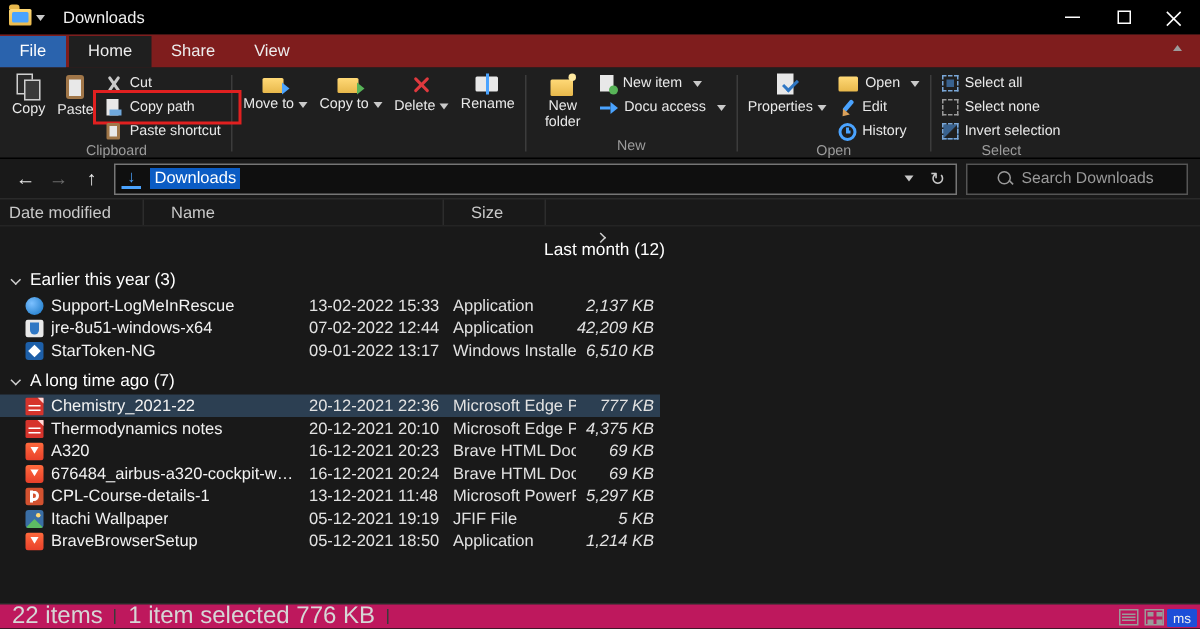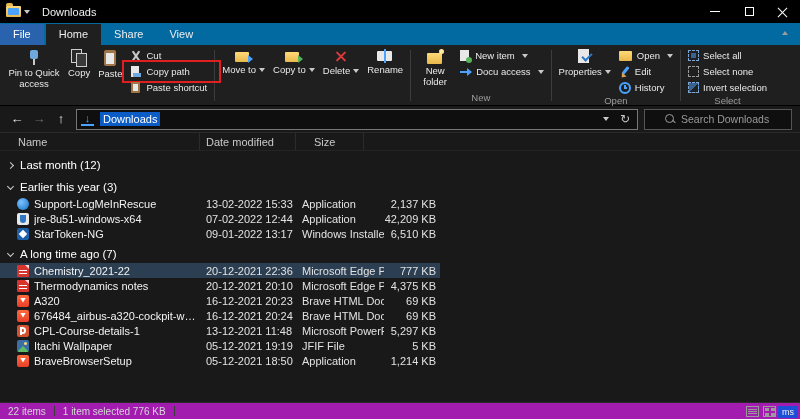--- a/index.html
+++ b/index.html
@@ -17,21 +17,21 @@
   .tb-controls { margin-left:auto; display:flex; height:100%; }
   .tb-btn { width:34px; height:100%; display:flex; align-items:center; justify-content:center; }
   .min-glyph { width:10px; height:1px; background:#fff; display:block; }
   .max-glyph { width:9px; height:9px; border:1px solid #fff; display:block; }
   .close-glyph { width:12px; height:12px; position:relative; display:block; }
   .close-glyph::before,.close-glyph::after { content:""; position:absolute; left:5px; top:0; width:1px; height:13px; background:#fff; }
   .close-glyph::before { transform:rotate(45deg); }
   .close-glyph::after { transform:rotate(-45deg); }
 
   
-  .tabsrow { height:22px; background:#0369a1; display:flex; align-items:flex-end; flex:none; }
+  .tabsrow { height:22px; background:#7f1d1d; display:flex; align-items:flex-end; flex:none; }
   .tab { font-size:11px; padding:4px 13px 5px; color:#ededed; cursor:default; }
   .tab.file { background:#2a63ad; color:#fff; margin-right:2px; }
   .tab.active { background:#1f1f1f; }
   .tabs-right { margin-left:auto; padding:0 12px 6px 0; }
 
   
   .ribbon { height:61px; background:#1f1f1f; display:flex; align-items:stretch; padding:2px 2px 0 4px; flex:none; border-bottom:1px solid #000; }
   .rgroup { display:flex; flex-direction:column; justify-content:space-between; }
   .rgroup-content { display:flex; align-items:flex-start; }
   .rgroup-label { text-align:center; font-size:9.5px; color:#9c9c9c; padding:0 2px 2px; }
@@ -124,53 +124,53 @@
   .colheaders { height:18px; display:flex; align-items:center; color:#c9c9c9; font-size:11px; flex:none; border-bottom:1px solid #242424; }
   .ch { height:100%; display:flex; align-items:center; border-right:1px solid #2c2c2c; padding:0 6px; }
   .ch-name { width:200px; padding-left:18px; }
   .ch-date { width:96px; }
   .ch-type { width:88px; }
   .ch-size { width:56px;margin-left:12px; }
 
   
   .listarea { flex:1; overflow:hidden; font-size:11px; }
   .grouphdr { display:flex; align-items:center; height:18px; padding-left:6px; }
-  .grouphdr.first { margin-top:5px; }
+  .grouphdr.first { margin-top:5px;flex-direction:column; }
   .grouphdr.spaced { margin-top:4px; }
   .chev { width:5px; height:5px; border-right:1px solid #d0d0d0; border-bottom:1px solid #d0d0d0; transform:rotate(45deg); margin:0 7px 2px 2px; flex:none; }
   .chev.collapsed { transform:rotate(-45deg); margin-bottom:0; }
   .glabel { font-size:11.5px; color:#fff; }
   .row { display:flex; align-items:center; height:15px; width:440px; }
   .row.selected { background:var(--selection,#2c3f52);justify-content:space-between; }
   .c-name { width:200px; display:flex; align-items:center; gap:5px; padding-left:17px; overflow:hidden; }
   .c-name .nm { white-space:nowrap; overflow:hidden; text-overflow:ellipsis; color:#f2f2f2; }
   .c-date { width:96px; padding-left:6px; color:#e2e2e2; white-space:nowrap; }
   .c-type { width:88px; padding-left:6px; color:#e2e2e2; white-space:nowrap; overflow:hidden; }
-  .c-size { width:56px; text-align:right; padding-right:4px; color:#e2e2e2; white-space:nowrap; }
+  .c-size { width:56px; text-align:right; padding-right:4px; color:#e2e2e2; white-space:nowrap;font-style:italic; }
 
   .fi { width:12px; height:12px; position:relative; flex:none; }
   .fi-logmein { border-radius:50%; background:radial-gradient(circle at 35% 35%,#7cc0ff,#1273c4); }
   .fi-java { background:#e8e8e8; border-radius:2px; }
   .fi-java::before { content:""; position:absolute; left:3px; top:2px; width:6px; height:8px; background:#2f77c4; border-radius:0 0 3px 3px; }
   .fi-startoken { background:#1d5fa8; border-radius:2px; }
   .fi-startoken::before { content:""; position:absolute; left:3px; top:3px; width:6px; height:6px; background:#fff; transform:rotate(45deg); }
   .fi-pdf { background:#d6342c; border-radius:1px; }
   .fi-pdf::before { content:""; position:absolute; right:0; top:0; border-left:4px solid transparent; border-top:4px solid #ffd9d7; }
   .fi-pdf::after { content:""; position:absolute; left:2px; top:5px; width:8px; height:1px; background:#fff; box-shadow:0 3px 0 #fff; }
   .fi-brave { background:linear-gradient(#ff6a3d,#e8402a); border-radius:2px; }
   .fi-brave::before { content:""; position:absolute; left:3px; top:3px; width:6px; height:5px; background:#fff; clip-path:polygon(0 0,100% 0,50% 100%); }
   .fi-ppt { background:#d35230; border-radius:2px; }
   .fi-ppt::before { content:""; position:absolute; left:3px; top:2px; width:2px; height:8px; background:#fff; }
   .fi-ppt::after { content:""; position:absolute; left:4px; top:2px; width:3px; height:3px; border:2px solid #fff; border-left:none; border-radius:0 4px 4px 0; }
   .fi-image { background:#3a6ea5; border-radius:2px; overflow:hidden; }
   .fi-image::before { content:""; position:absolute; left:0; bottom:0; border-left:6px solid transparent; border-right:6px solid transparent; border-bottom:6px solid #5dbb63; }
   .fi-image::after { content:""; position:absolute; right:2px; top:2px; width:3px; height:3px; background:#ffd977; border-radius:50%; }
 
   
-  .statusbar { height:17px; background:#a21caf; border-top:1px solid #2a2a2a; display:flex; align-items:center; font-size:10px; color:#d6d6d6; padding-left:8px; gap:8px; flex:none; }
+  .statusbar { height:17px; background:#be185d; border-top:1px solid #2a2a2a; display:flex; align-items:center; font-size:16px; color:#d6d6d6; padding-left:8px; gap:8px; flex:none; }
   .sb-sep { width:1px; height:10px; background:#3a3a3a; }
   .sb-views { margin-left:auto; display:flex; gap:4px; margin-right:24px; }
   .ic-viewlist { width:13px; height:11px; border:1px solid #9a9a9a; }
   .ic-viewlist::before { content:""; position:absolute; left:1px; top:2px; width:9px; height:1px; background:#9a9a9a; box-shadow:0 2px 0 #9a9a9a,0 4px 0 #9a9a9a; }
   .ic-viewthumb { width:13px; height:11px; border:1px solid #9a9a9a; }
   .ic-viewthumb::before { content:""; position:absolute; left:1px; top:1px; width:4px; height:3px; background:#9a9a9a; box-shadow:6px 0 0 #9a9a9a,0 5px 0 #9a9a9a,6px 5px 0 #9a9a9a; }
   .watermark { position:absolute; right:2px; bottom:1px; background:#1d4ed8; color:#f0f0f0; font-size:9px; padding:1px 4px; border-radius:1px; }
 </style>
 </head>
 <body>
@@ -200,24 +200,20 @@
     <div class="tab">Share</div>
     <div class="tab">View</div>
     <div class="tabs-right"><span class="caret caret-up"></span></div>
   </div>
 
   <div class="ribbon">
 
     <div class="rgroup">
       <div class="rgroup-content">
         <div class="bigbtn">
-          <span class="ico ic-pin"></span>
-          <span class="lbl">Pin to Quick access</span>
-        </div>
-        <div class="bigbtn">
           <span class="ico ic-copy"></span>
           <span class="lbl">Copy</span>
         </div>
         <div class="bigbtn">
           <span class="ico ic-paste"></span>
           <span class="lbl">Paste</span>
         </div>
         <div class="smallstack">
           <div class="smallbtn">
             <span class="ico ic-cut"></span>
@@ -227,20 +223,21 @@
             <span class="ico ic-copypath"></span>
             <span>Copy path</span>
             <span class="red-box"></span>
           </div>
           <div class="smallbtn">
             <span class="ico ic-pasteshort"></span>
             <span>Paste shortcut</span>
           </div>
         </div>
       </div>
+      <div class="rgroup-label">Clipboard</div>
     </div>
 
     <div class="rdivider"></div>
 
     <div class="rgroup">
       <div class="rgroup-content">
         <div class="bigbtn">
           <span class="ico ic-moveto"></span>
           <span class="lblrow">
               <span>Move to</span>
@@ -356,22 +353,22 @@
       <span class="caret addr-caret"></span>
       <span class="refresh">↻</span>
     </div>
     <div class="searchbox">
       <span class="ico ic-search"></span>
       <input class="search-input" type="text" placeholder="Search Downloads" style="">
     </div>
   </div>
 
   <div class="colheaders">
+    <div class="ch ch-date">Date modified</div>
     <div class="ch ch-name">Name</div>
-    <div class="ch ch-date">Date modified</div>
     <div class="ch ch-size">Size</div>
   </div>
 
   <div class="listarea">
 
     <div class="grouphdr first">
       <span class="chev collapsed"></span>
       <span class="glabel">Last month (12)</span>
     </div>
 

